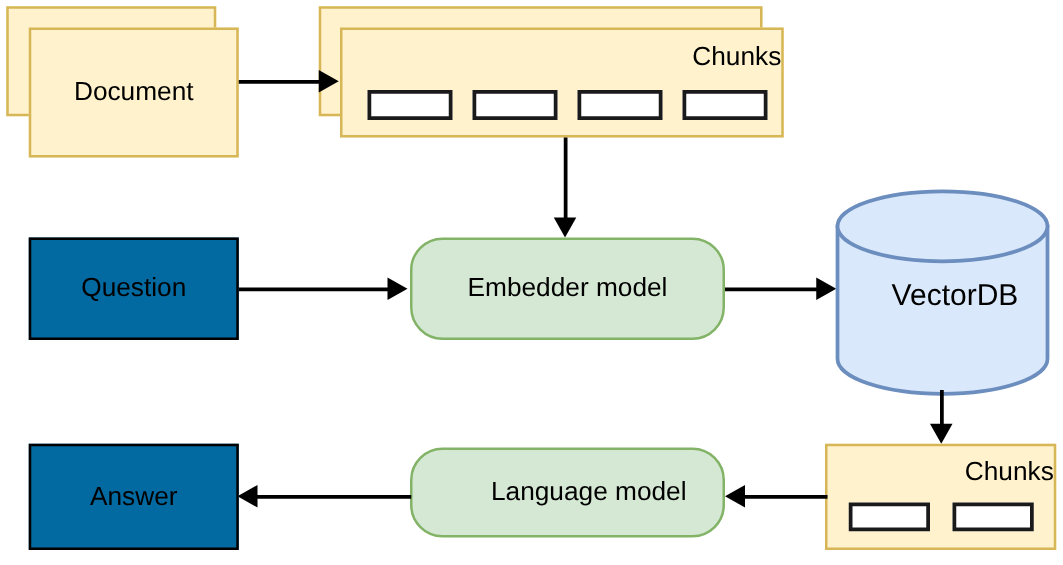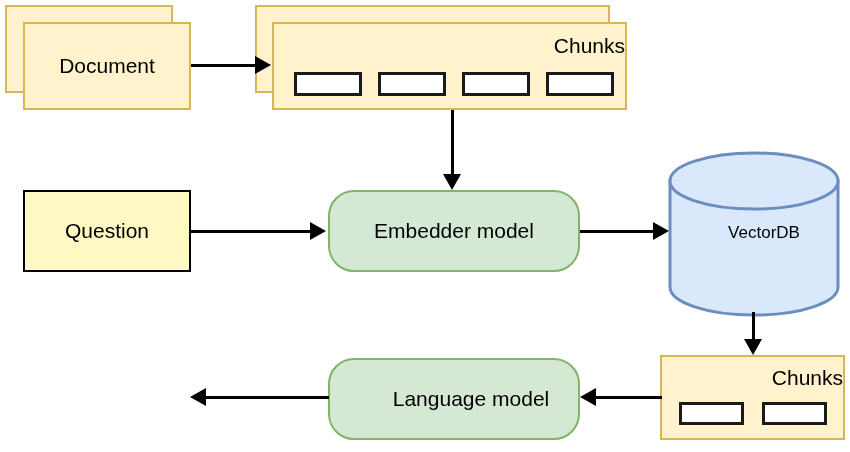--- a/index.html
+++ b/index.html
@@ -25,21 +25,21 @@
   }
   .label {
     font-size: 21px;
     color: #000000;
     line-height: 1.1;
     white-space: nowrap;
     text-align: center;
   }
   
   .box-plain {
-    background: #fef9c3;
+    background: #0369a1;
     border: 2px solid #000000;
   }
   
   .card-yellow {
     background: #fff2cc;
     border: 2px solid #d6b656;
   }
   
   .box-green {
     background: #d5e8d4;
@@ -63,21 +63,21 @@
   }
   
   .cylinder {
     position: absolute;
   }
   .cyl-label {
     position: absolute;
     left: 0;
     right: 0;
     text-align: center;
-    font-size: 17px;
+    font-size: 24px;
     color: #000;
     pointer-events: none;
     padding-left: 20px;
   }
   
   .edge {
     position: absolute;
   }
   .edge-line-h {
     position: absolute;
@@ -109,21 +109,21 @@
     border-right: 9px solid transparent;
     border-top: 16px solid #000000;
   }
 </style>
 </head>
 <body>
 
 <div id="canvas">
 
   <div class="node card-yellow" style="left:5px; top:5px; width:168px; height:88px;"></div>
-  <div class="node card-yellow" style="left:23px; top:22px; width:168px; height:88px;">
+  <div class="node card-yellow" style="left:23px; top:22px; width:168px; height:104px;">
     <span class="label">Document</span>
   </div>
 
   <div class="node card-yellow" style="left:255px; top:5px; width:355px; height:88px;"></div>
   <div class="node card-yellow" style="left:272px; top:22px; width:355px; height:88px; display:block;">
     <span class="chunks-title" style="top:10px;">Chunks</span>
     <div class="chunk-slot" style="left:20px;  top:48px; width:68px; height:24px;"></div>
     <div class="chunk-slot" style="left:104px; top:48px; width:68px; height:24px;"></div>
     <div class="chunk-slot" style="left:188px; top:48px; width:68px; height:24px;"></div>
     <div class="chunk-slot" style="left:272px; top:48px; width:68px; height:24px;"></div>
@@ -174,23 +174,26 @@
     <span class="chunks-title" style="top:9px;">Chunks</span>
     <div class="chunk-slot" style="left:17px;  top:45px; width:65px; height:23px;"></div>
     <div class="chunk-slot" style="left:100px; top:45px; width:65px; height:23px;"></div>
   </div>
 
   <div class="edge">
     <div class="edge-line-h" style="left:594px; top:396px; width:68px;"></div>
     <div class="arrowhead ah-left" style="left:580px; top:388px;"></div>
   </div>
 
-  <div class="node box-green" style="left:328px; top:358px; width:252px; height:82px;padding-left:34px;">
+  <div class="node box-green" style="left:328px; top:358px; width:252px; height:72px;padding-left:34px;">
     <span class="label">Language model</span>
   </div>
 
   <div class="edge">
     <div class="edge-line-h" style="left:205px; top:396px; width:124px;"></div>
     <div class="arrowhead ah-left" style="left:190px; top:388px;"></div>
   </div>
 
+  <div class="node box-plain" style="left:23px; top:355px; width:168px; height:85px;">
+    <span class="label">Answer</span>
+  </div>
 
 </div>
 
 </body></html>

